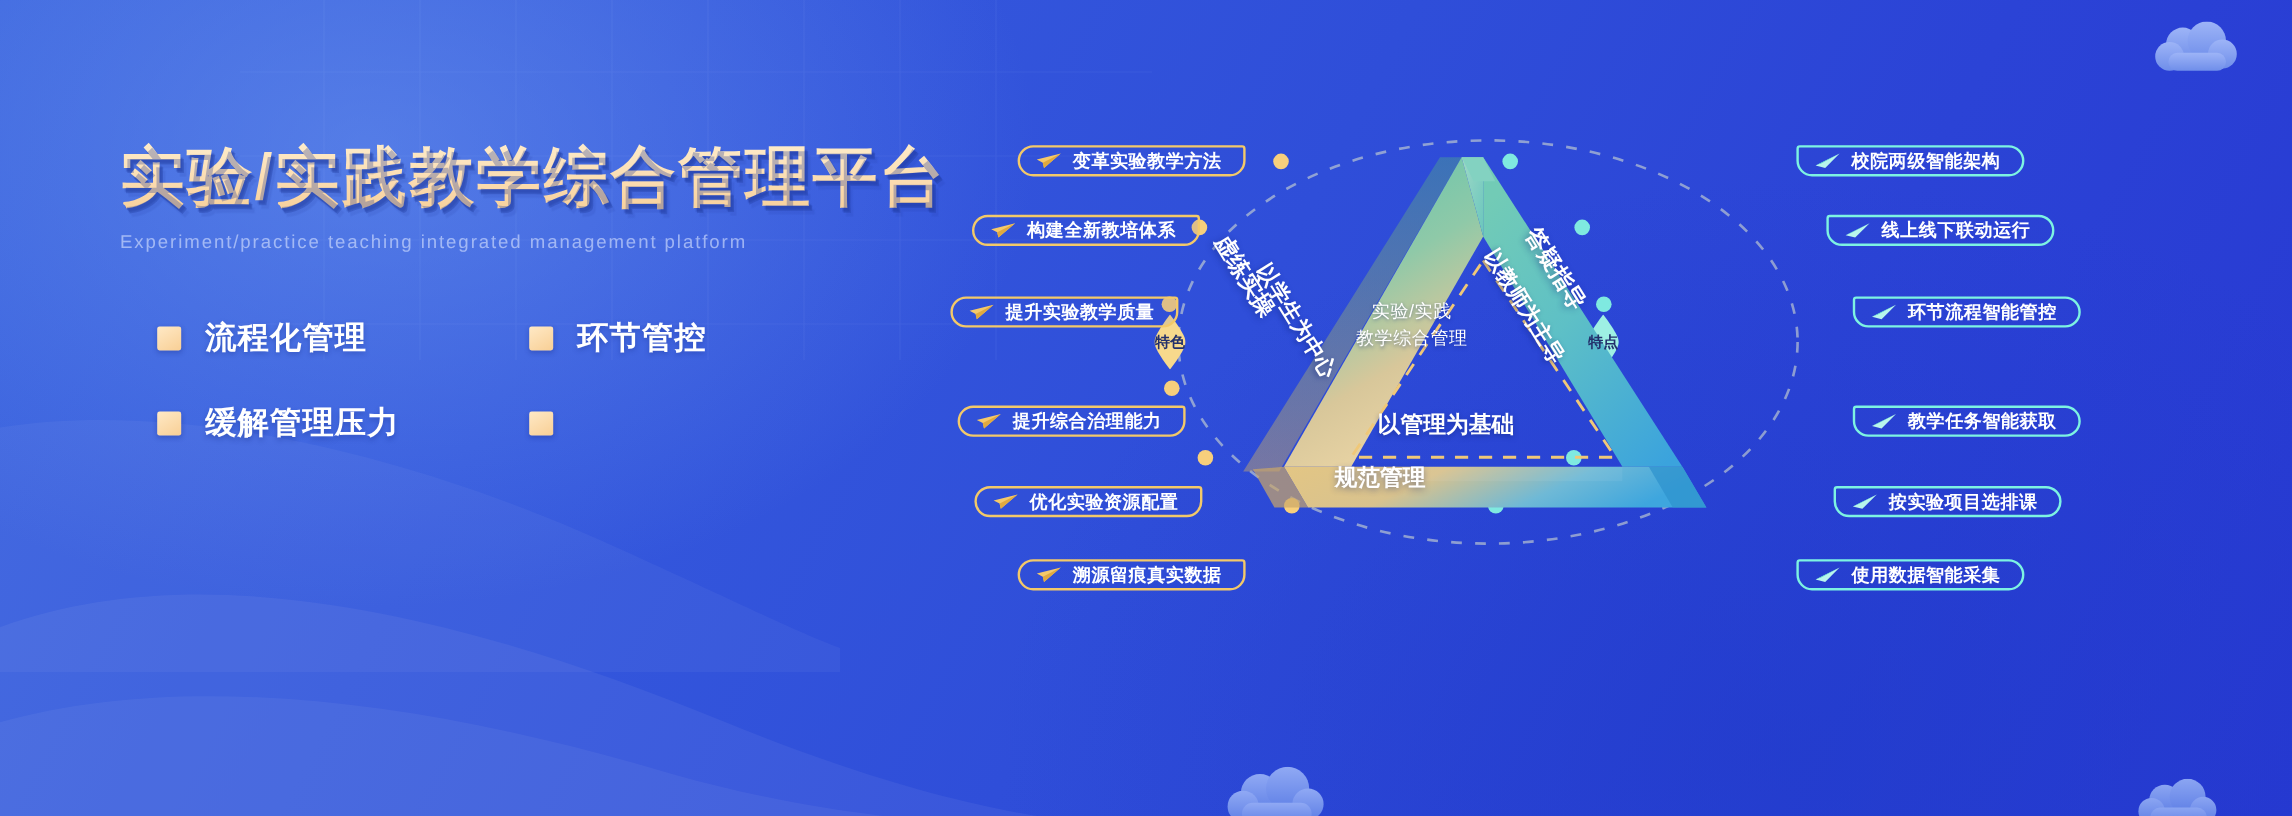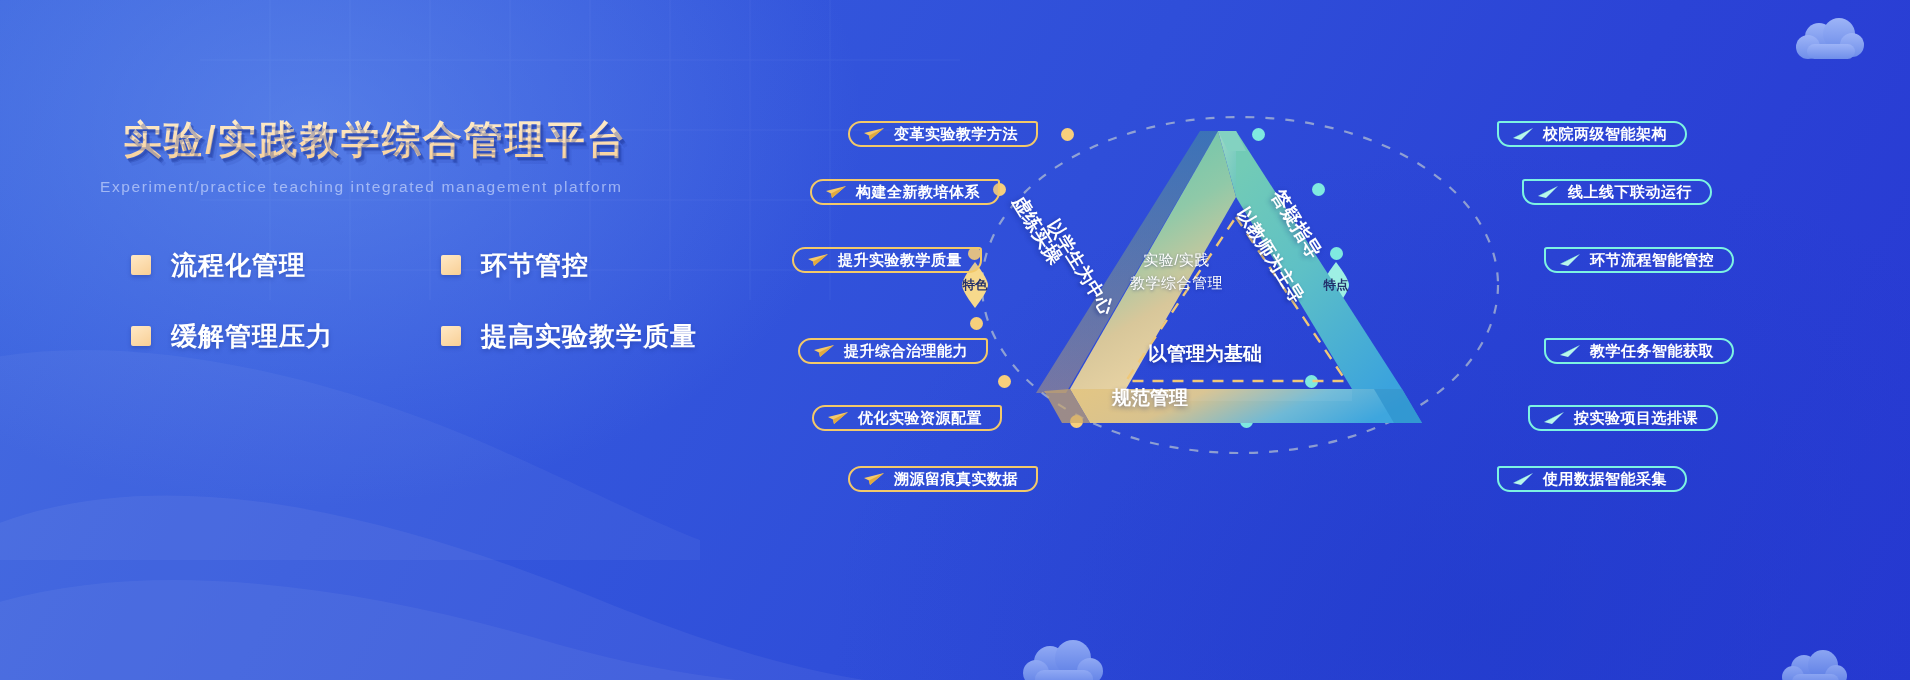--- a/index.html
+++ b/index.html
@@ -17,28 +17,27 @@
       linear-gradient(118deg,#3d66df 0%,#3559dd 26%,#2f4ed9 52%,#2b43d6 74%,#2738d2 100%);
   }
   
   .wave{position:absolute;pointer-events:none;}
   .wave svg{display:block;}
   .cloud{position:absolute;pointer-events:none;}
 
   
   .left-block{position:absolute;left:100px;top:118px;width:700px;}
   .hero-title{
-    font-size:39px; font-weight:bold; letter-spacing:2px; line-height:1.12;
+    font-size:54px; font-weight:bold; letter-spacing:2px; line-height:1.12;
     color:#fbe0b8;
     background:linear-gradient(180deg,#fdeccb 0%,#fbdcb0 55%,#f6cf99 100%);
     -webkit-background-clip:text; background-clip:text; color:transparent;
     text-shadow:3px 4px 0 rgba(28,52,150,0.30);
     filter:drop-shadow(2px 3px 0 rgba(26,50,150,0.35));
     white-space:nowrap;
-    margin-left:23px;
   }
   .hero-sub{
     margin-top:16px; font-size:15.5px; letter-spacing:1.6px;
     color:rgba(214,226,255,0.62); font-weight:400; white-space:nowrap;
   }
   .bullets{margin-top:52px; display:grid; grid-template-columns:310px auto; row-gap:36px; }
   .bullet{display:flex; align-items:center; gap:20px;padding-left:31px;}
   .bullet .sq{
     width:20px;height:20px;flex:0 0 20px;border-radius:2px;
     background:linear-gradient(150deg,#ffe9c6 0%,#f8cf95 100%);
@@ -186,21 +185,20 @@
       <div class="bullet">
         <span class="sq"></span>
         <span class="tx">环节管控</span>
       </div>
       <div class="bullet">
         <span class="sq"></span>
         <span class="tx">缓解管理压力</span>
       </div>
       <div class="bullet">
         <span class="sq"></span>
-        <span class="tx">提高实验教学质量</span>
       </div>
     </div>
   </div>
 
   <div id="diagram">
 
     <svg style="position:absolute;left:170px;top:15px;" width="540" height="350" viewBox="0 0 540 350">
       <ellipse cx="270" cy="175" rx="258" ry="168" fill="none" stroke="rgba(224,232,208,0.55)" stroke-width="2.2" stroke-dasharray="9 11"></ellipse>
     </svg>
 

